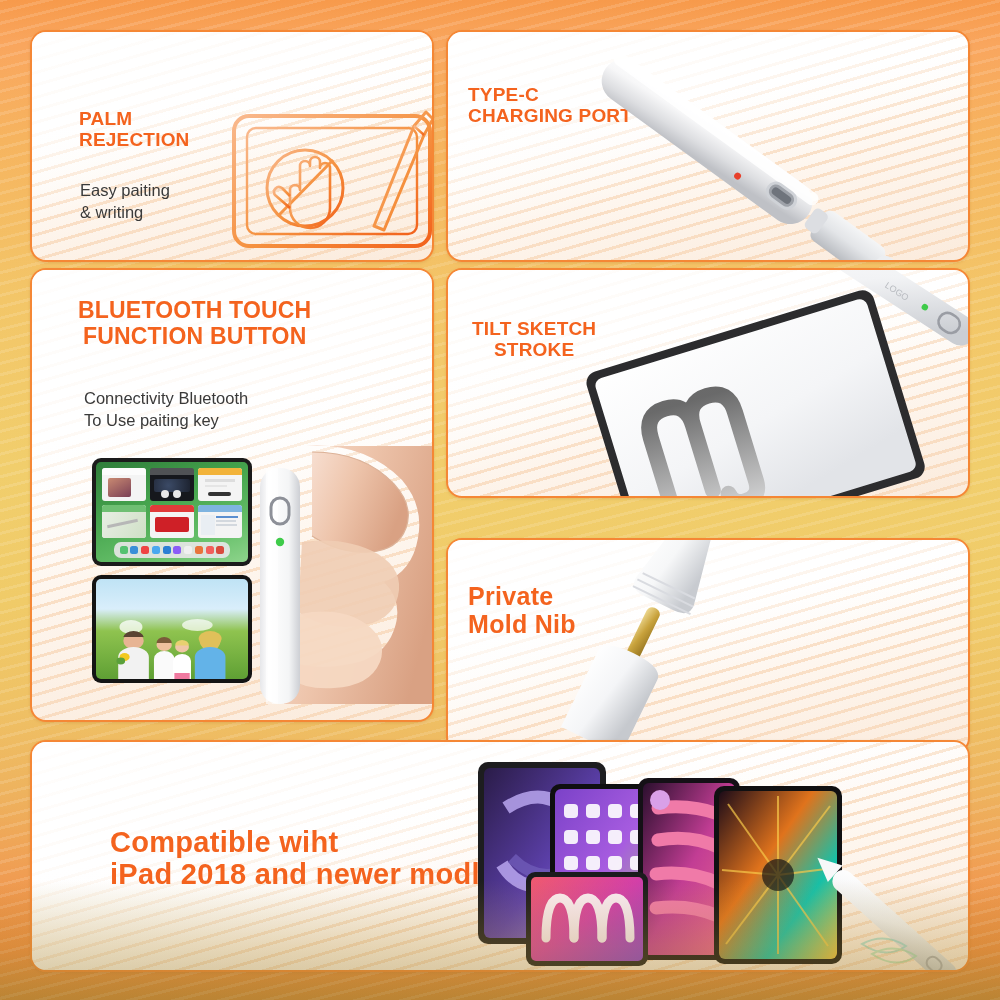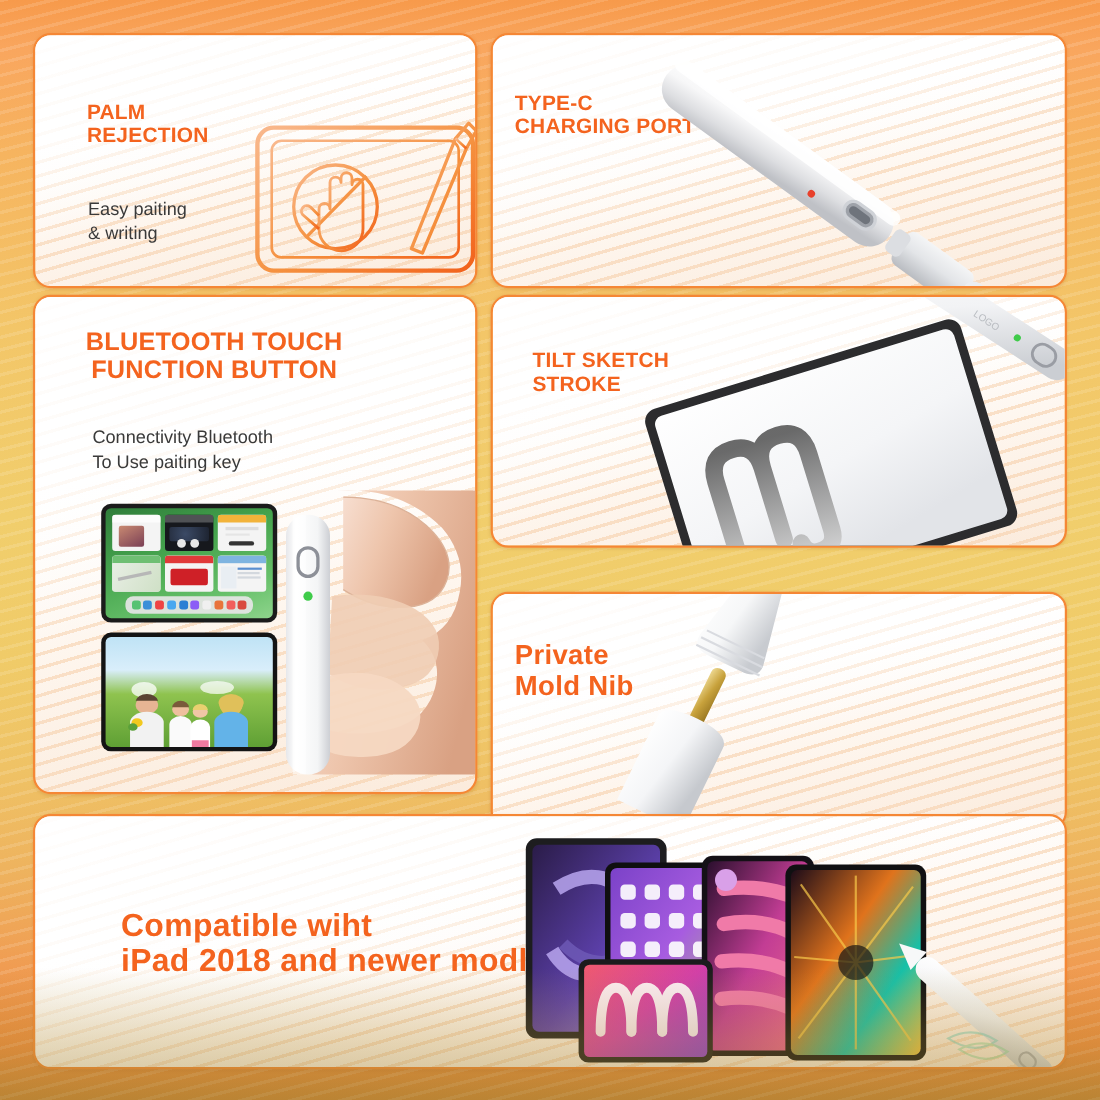--- a/index.html
+++ b/index.html
@@ -55,21 +55,21 @@
     line-height:1.12;white-space:pre-line;
   }
   .title.caps{font-size:19px;}
   .sub{
     color:#3A3A3A;font-size:17px;line-height:1.32;white-space:pre-line;
   }
   .title.round{font-size:25px;letter-spacing:.3px;}
 
   
   #c1{left:30px;top:30px;width:400px;height:228px;}
-  #c1 .title{left:47px;top:60px;position:absolute;}
+  #c1 .title{left:47px;top:76px;position:absolute;}
   #c1 .sub{left:48px;top:148px;position:absolute;font-size:16.5px;}
   .palmart{position:absolute;left:196px;top:72px;width:216px;height:150px;}
 
   
   #c2{left:446px;top:30px;width:520px;height:228px;}
   #c2 .title{left:20px;top:52px;position:absolute;}
   .penC{position:absolute;}
 
   
   #c3{left:30px;top:268px;width:400px;height:450px;}
@@ -91,21 +91,21 @@
      justify-content:space-around;padding:0 4px;box-sizing:border-box;}
   .dock i{width:8px;height:8px;border-radius:2.5px;display:block;}
   .scrB{width:100%;height:100%;border-radius:5px;overflow:hidden;position:relative;
      background:linear-gradient(180deg,#bfe3f5 0%,#d9eefb 30%,#8fc34f 52%,#5fa034 100%);}
   .fam{position:absolute;left:8%;bottom:0;width:84%;height:62%;}
 
   .handwrap{position:absolute;left:214px;top:176px;width:200px;height:258px;}
 
   
   #c4{left:446px;top:268px;width:520px;height:226px;}
-  #c4 .title{left:36px;top:48px;position:absolute;}
+  #c4 .title{left:24px;top:48px;position:absolute;text-align:center;}
 
   
   #c5{left:446px;top:506px;width:520px;height:212px;margin-top:32px;}
   #c5 .title{left:20px;top:42px;position:absolute;}
 
   
   #c6{left:30px;top:740px;width:936px;height:228px;}
   #c6 .title{left:78px;top:84px;position:absolute;font-size:29px;}
 
   svg{display:block;overflow:visible;}

